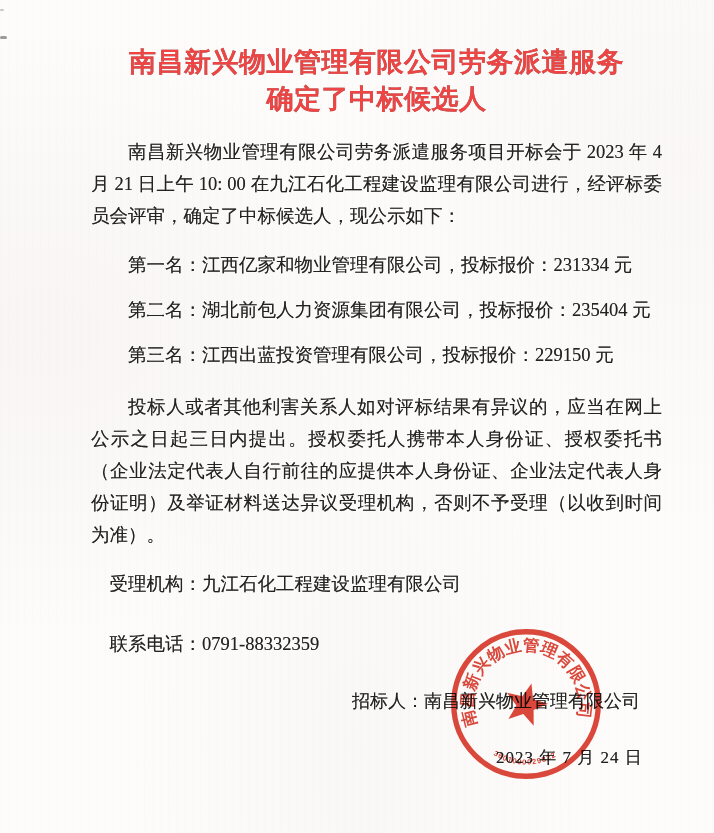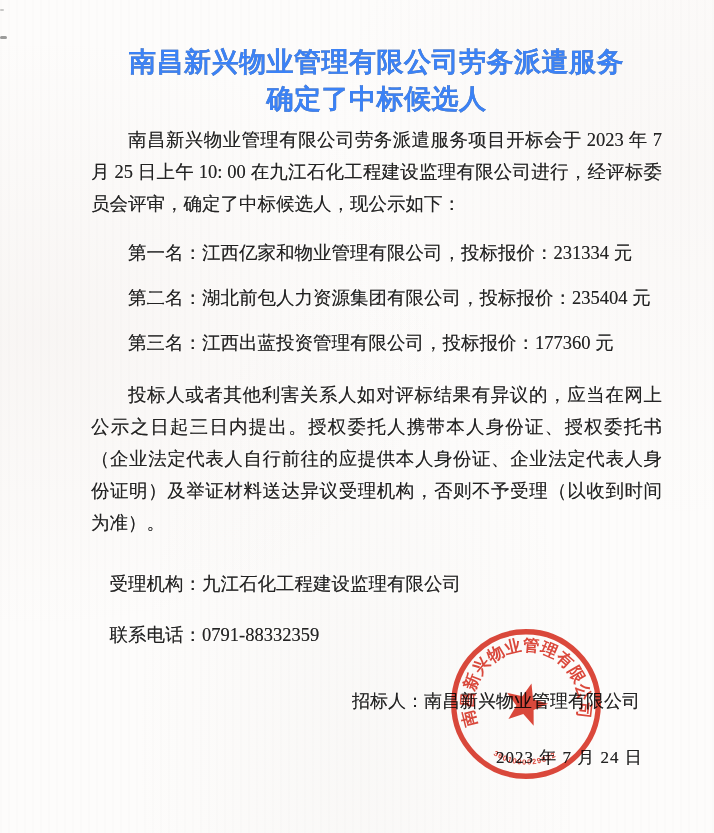--- a/index.html
+++ b/index.html
@@ -31,45 +31,45 @@
   }
   .speck-b {
     position: absolute; left: 0; top: 9px; width: 4px; height: 2px;
     background: #666; opacity: 0.35; border-radius: 2px;
   }
   .content {
     position: relative;
     padding: 44px 52px 0 91px;
   }
   h1.doc-title {
-    margin: 0 0 6px 0;
+    margin: 0 0 18px 0;
     font-family: Liberation Sans, sans-serif;
     font-weight: bold;
     font-size: 27px;
     line-height: 37px;
     text-align: center;
-    color: #3b82f6;
+    color: #ef4444;
     letter-spacing: 0.5px;
     text-shadow: 0 0 0.5px rgba(0,0,0,0.55);
   }
   h1.doc-title .tl { display: block; }
   p.body {
     margin: 0;
     font-size: 18.5px;
     line-height: 32px;
     text-align: justify;
     text-shadow: 0 0 0.4px rgba(0,0,0,0.45);
   }
   .indent2 { text-indent: 2em; }
   .indent1 { text-indent: 1em; }
   p.candidate { margin-top: 13px; }
   p.candidate-first { margin-top: 17px; }
   p.objection { margin-top: 20px; }
-  p.acceptor { margin-top: 29px; }
-  p.phone { margin-top: 19px; }
+  p.acceptor { margin-top: 17px; }
+  p.phone { margin-top: 28px; }
   p.tenderer {
     position: absolute; left: 352px; top: 688px;
     margin: 0; font-size: 18px; line-height: 26px;
     text-shadow: 0 0 0.4px rgba(0,0,0,0.45);
   }
   p.sign-date {
     position: absolute; left: 488px; top: 737px;
     margin: 8px; font-size: 17px; line-height: 26px;
     letter-spacing: 1px;
     text-shadow: 0 0 0.4px rgba(0,0,0,0.45);
@@ -99,25 +99,25 @@
 <div class="page">
   <div class="speck-a"></div>
   <div class="speck-b"></div>
 
   <div class="content">
     <h1 class="doc-title">
       <span class="tl">南昌新兴物业管理有限公司劳务派遣服务</span>
       <span class="tl">确定了中标候选人</span>
     </h1>
 
-    <p class="body indent2">南昌新兴物业管理有限公司劳务派遣服务项目开标会于 2023 年 7 月 25 日上午 10: 00 在九江石化工程建设监理有限公司进行，经评标委员会评审，确定了中标候选人，现公示如下：</p>
+    <p class="body indent2">南昌新兴物业管理有限公司劳务派遣服务项目开标会于 2023 年 4 月 21 日上午 10: 00 在九江石化工程建设监理有限公司进行，经评标委员会评审，确定了中标候选人，现公示如下：</p>
 
     <p class="body indent2 candidate candidate-first">第一名：江西亿家和物业管理有限公司，投标报价：231334 元</p>
     <p class="body indent2 candidate">第二名：湖北前包人力资源集团有限公司，投标报价：235404 元</p>
-    <p class="body indent2 candidate">第三名：江西出蓝投资管理有限公司，投标报价：177360 元</p>
+    <p class="body indent2 candidate">第三名：江西出蓝投资管理有限公司，投标报价：229150 元</p>
 
     <p class="body indent2 objection">投标人或者其他利害关系人如对评标结果有异议的，应当在网上公示之日起三日内提出。授权委托人携带本人身份证、授权委托书（企业法定代表人自行前往的应提供本人身份证、企业法定代表人身份证明）及举证材料送达异议受理机构，否则不予受理（以收到时间为准）。</p>
 
     <p class="body indent1 acceptor">受理机构：九江石化工程建设监理有限公司</p>
     <p class="body indent1 phone">联系电话：0791-88332359</p>
   </div>
 
   <p class="tenderer">招标人：南昌新兴物业管理有限公司</p>
   <p class="sign-date">2023 年 7 月 24 日</p>
 

